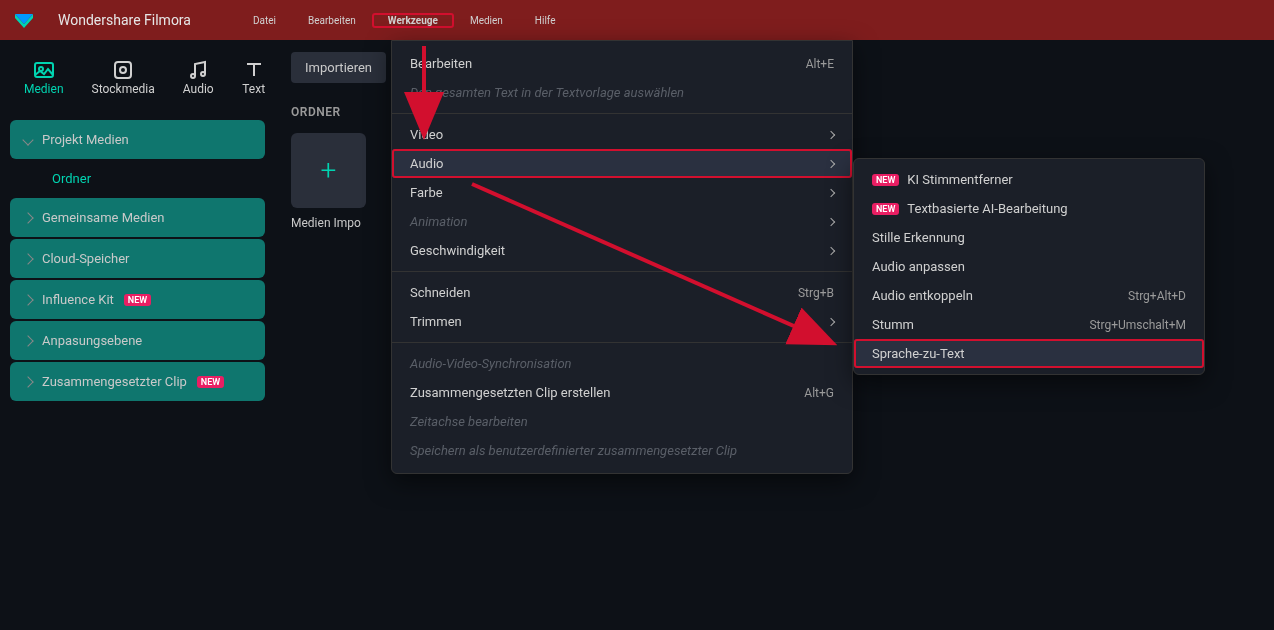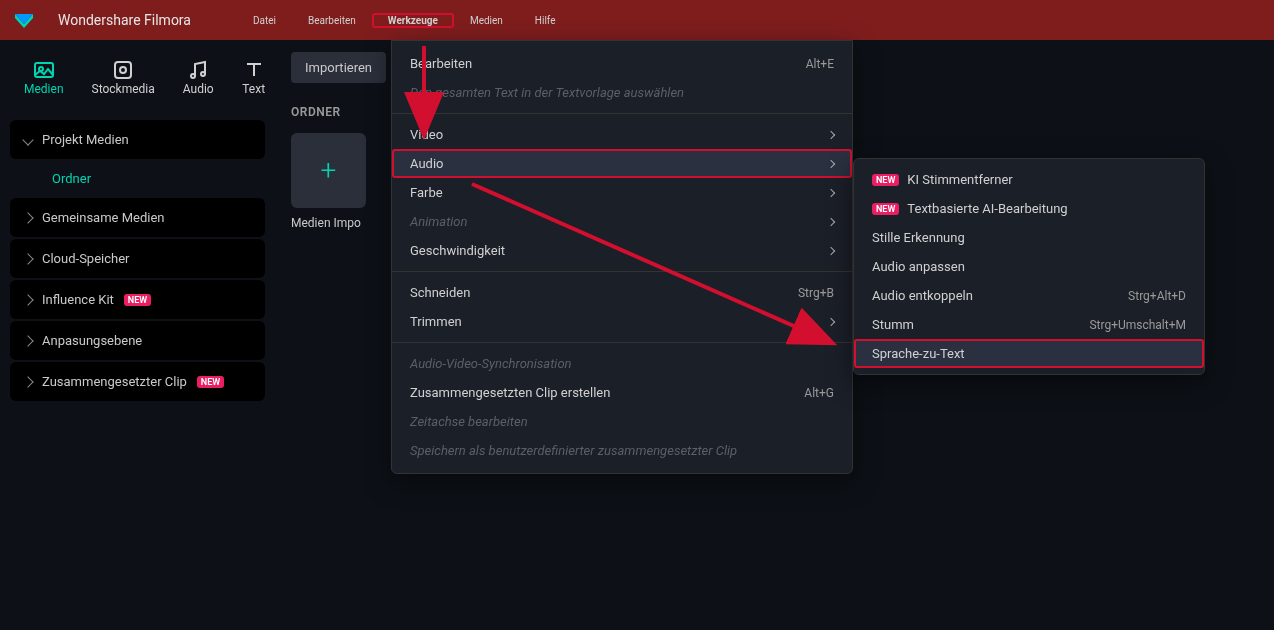--- a/index.html
+++ b/index.html
@@ -15,21 +15,21 @@
 .body-wrap { display:flex; }
 
 .sidebar { width:275px; padding:10px 0; }
 .navtabs { display:flex; gap:28px; padding:8px 24px 14px 24px; align-items:flex-end; }
 .navtab { display:flex; flex-direction:column; align-items:center; gap:0; cursor:pointer; }
 .navtab .lbl { font-size:12px; color:#d0d0d0; }
 .navtab.active .lbl { color:#00d4b1; }
 .nav-icon { width:24px; height:24px; display:flex; align-items:center; justify-content:center; }
 
 .sidebar-list { padding:10px 10px; display:flex; flex-direction:column; gap:2px; }
-.side-item { display:flex; align-items:center; gap:10px; padding:12px 14px; font-size:13px; color:#c9c9c9; background:#000000; border-radius:6px; cursor:pointer; }
+.side-item { display:flex; align-items:center; gap:10px; padding:12px 14px; font-size:13px; color:#c9c9c9; background:#0f766e; border-radius:6px; cursor:pointer; }
 .side-sub { padding:10px 14px 10px 42px; font-size:13px; color:#00d4b1; cursor:pointer; }
 .chev { width:8px; height:8px; border-right:1.5px solid #888; border-bottom:1.5px solid #888; transform:rotate(-45deg); flex:none; }
 .chev.down { transform:rotate(45deg); }
 .badge-new { background:#e91e63; color:#fff; font-size:9px; padding:1px 4px; border-radius:3px; font-weight:600; }
 
 .content-area { flex:1; padding:12px 16px; }
 .import-btn { display:inline-block; background:#2a2f3a; padding:8px 14px; font-size:13px; border-radius:4px; color:#c9c9c9; cursor:pointer; }
 .section-label { margin-top:22px; font-size:12px; letter-spacing:0.5px; color:#9a9a9a; font-weight:600; }
 .tile { width:75px; height:75px; background:#2a2f3a; border-radius:6px; display:flex; align-items:center; justify-content:center; margin-top:14px; cursor:pointer; }
 .plus { font-size:28px; color:#00d4b1; font-weight:300; }

